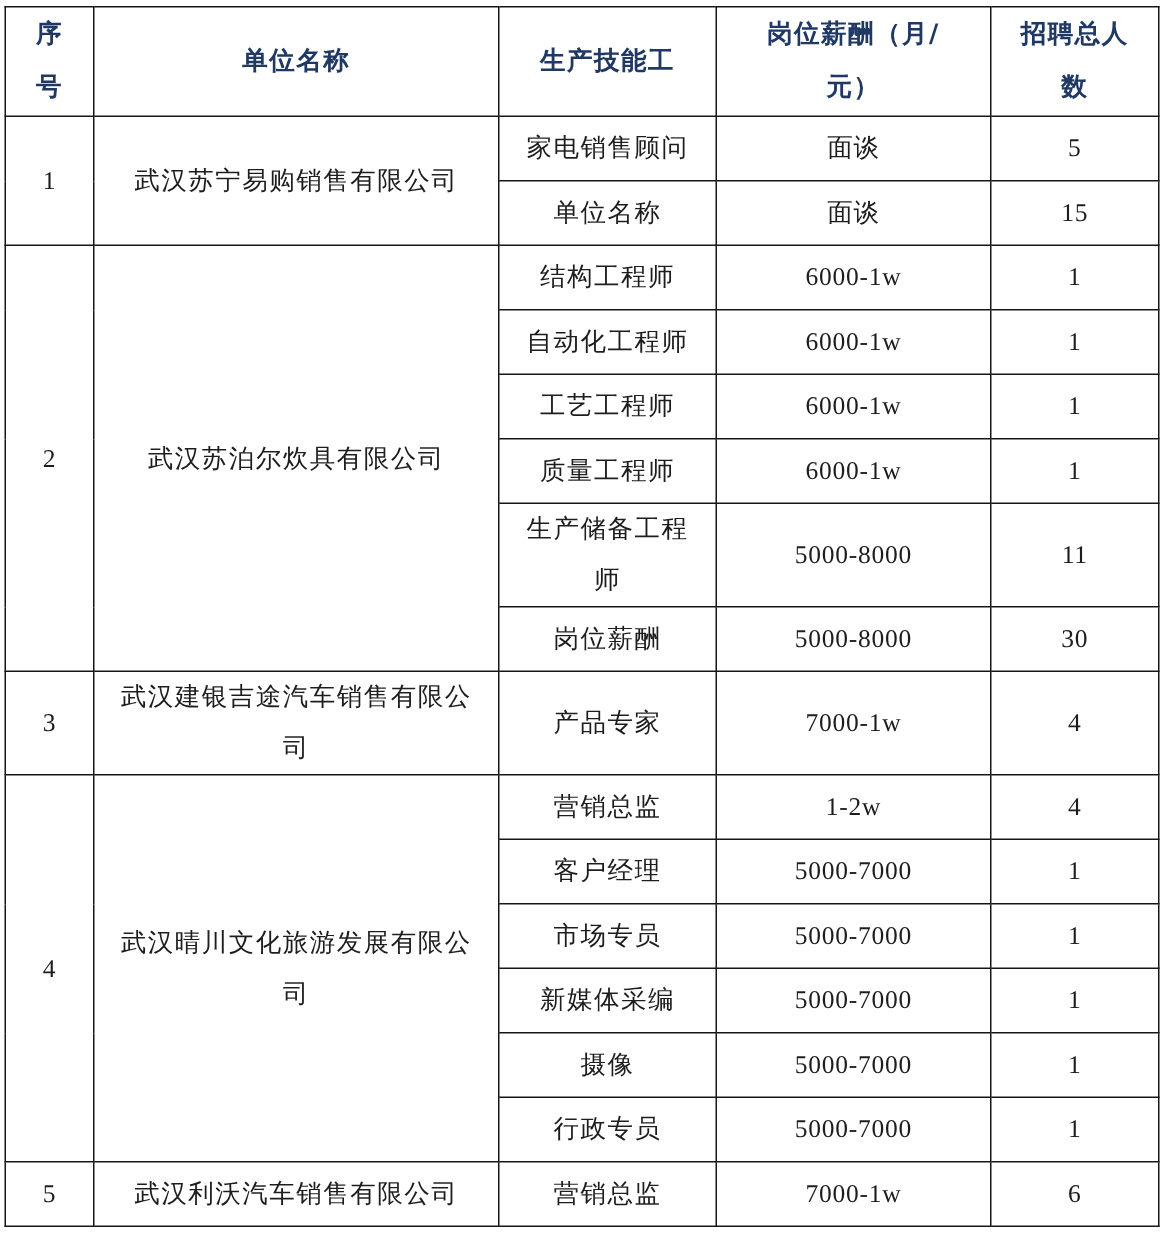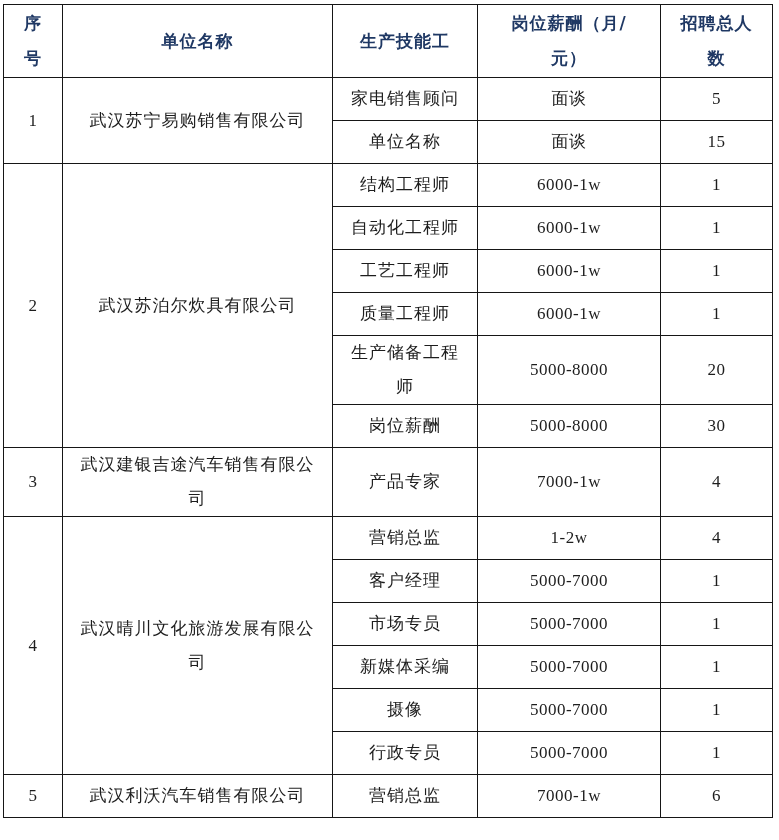--- a/index.html
+++ b/index.html
@@ -108,21 +108,21 @@
         <td class="cell-count">1</td>
       </tr>
       <tr>
         <td class="cell-position">质量工程师</td>
         <td class="cell-salary">6000-1w</td>
         <td class="cell-count">1</td>
       </tr>
       <tr>
         <td class="cell-position">生产储备工程师</td>
         <td class="cell-salary">5000-8000</td>
-        <td class="cell-count">20</td>
+        <td class="cell-count">11</td>
       </tr>
       <tr>
         <td class="cell-position">岗位薪酬</td>
         <td class="cell-salary">5000-8000</td>
         <td class="cell-count">30</td>
       </tr>
       <tr>
         <td class="cell-serial">3</td>
         <td class="cell-company">武汉建银吉途汽车销售有限公司</td>
         <td class="cell-position">产品专家</td>

